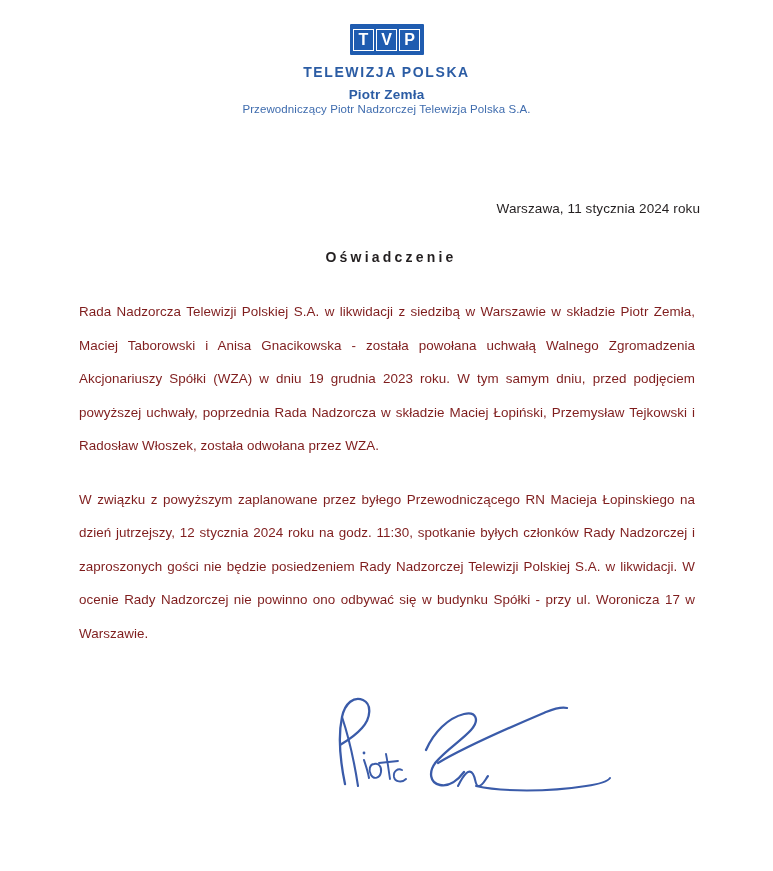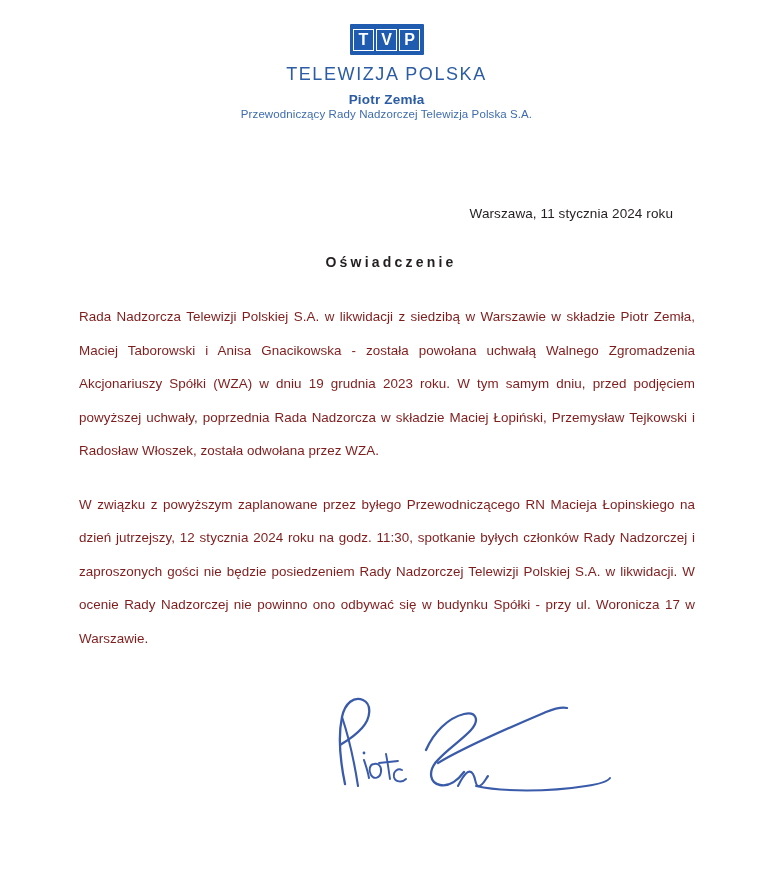--- a/index.html
+++ b/index.html
@@ -59,22 +59,22 @@
     color: #ffffff;
     font-family: "Liberation Sans", sans-serif;
     font-weight: bold;
     font-size: 16px;
     line-height: 1;
     letter-spacing: 0;
   }
 
   .brand-name {
     margin-top: 9px;
-    font-size: 18px;
-    font-weight: normal;
+    font-size: 14px;
+    font-weight: bold;
     letter-spacing: 1.6px;
     color: #2b5ca4;
     font-family: "Liberation Sans", sans-serif;
   }
 
   .person-name {
     margin-top: 7px;
     font-size: 13.5px;
     font-weight: bold;
     color: #2b5ca4;
@@ -85,21 +85,21 @@
     margin-top: 1px;
     font-size: 11.5px;
     font-weight: normal;
     color: #3f6cae;
     letter-spacing: 0.1px;
   }
 
   
   .date-line {
     margin-top: 86px;
-    padding-right: 100px;
+    padding-right: 73px;
     text-align: right;
     font-size: 13.5px;
     color: #231f20;
     letter-spacing: 0.1px;
   }
 
   
   .doc-title {
     margin-top: 33px;
     text-align: center;
@@ -155,21 +155,21 @@
         <div class="tvp-box">T</div>
         <div class="tvp-box">V</div>
         <div class="tvp-box">P</div>
       </div>
     </div>
 
     <div class="brand-name">TELEWIZJA POLSKA</div>
 
     <div class="person-name">Piotr Zemła</div>
 
-    <div class="person-role">Przewodniczący Rady Nadzorczej Telewizja Polska S.A.</div>
+    <div class="person-role">Przewodniczący Piotr Nadzorczej Telewizja Polska S.A.</div>
   </div>
 
   <div class="date-line">Warszawa, 11 stycznia 2024 roku</div>
 
   <div class="doc-title">Oświadczenie</div>
 
   <div class="body-block">
     <p class="para">Rada Nadzorcza Telewizji Polskiej S.A. w likwidacji z siedzibą w Warszawie w składzie Piotr Zemła, Maciej Taborowski i Anisa Gnacikowska - została powołana uchwałą Walnego Zgromadzenia Akcjonariuszy Spółki (WZA) w dniu 19 grudnia 2023 roku. W tym samym dniu, przed podjęciem powyższej uchwały, poprzednia Rada Nadzorcza w składzie Maciej Łopiński, Przemysław Tejkowski i Radosław Włoszek, została odwołana przez WZA.</p>
     <p class="para">W związku z powyższym zaplanowane przez byłego Przewodniczącego RN Macieja Łopinskiego na dzień jutrzejszy, 12 stycznia 2024 roku na godz. 11:30, spotkanie byłych członków Rady Nadzorczej i zaproszonych gości nie będzie posiedzeniem Rady Nadzorczej Telewizji Polskiej S.A. w likwidacji. W ocenie Rady Nadzorczej nie powinno ono odbywać się w budynku Spółki - przy ul. Woronicza 17 w Warszawie.</p>
   </div>

